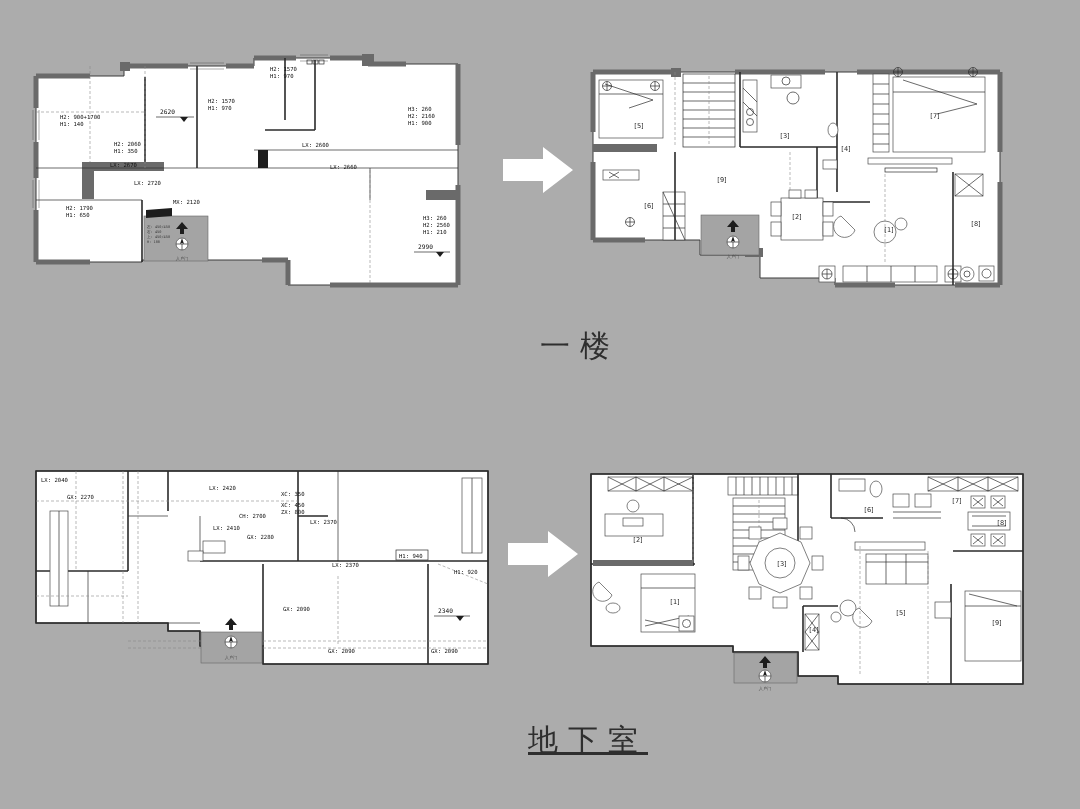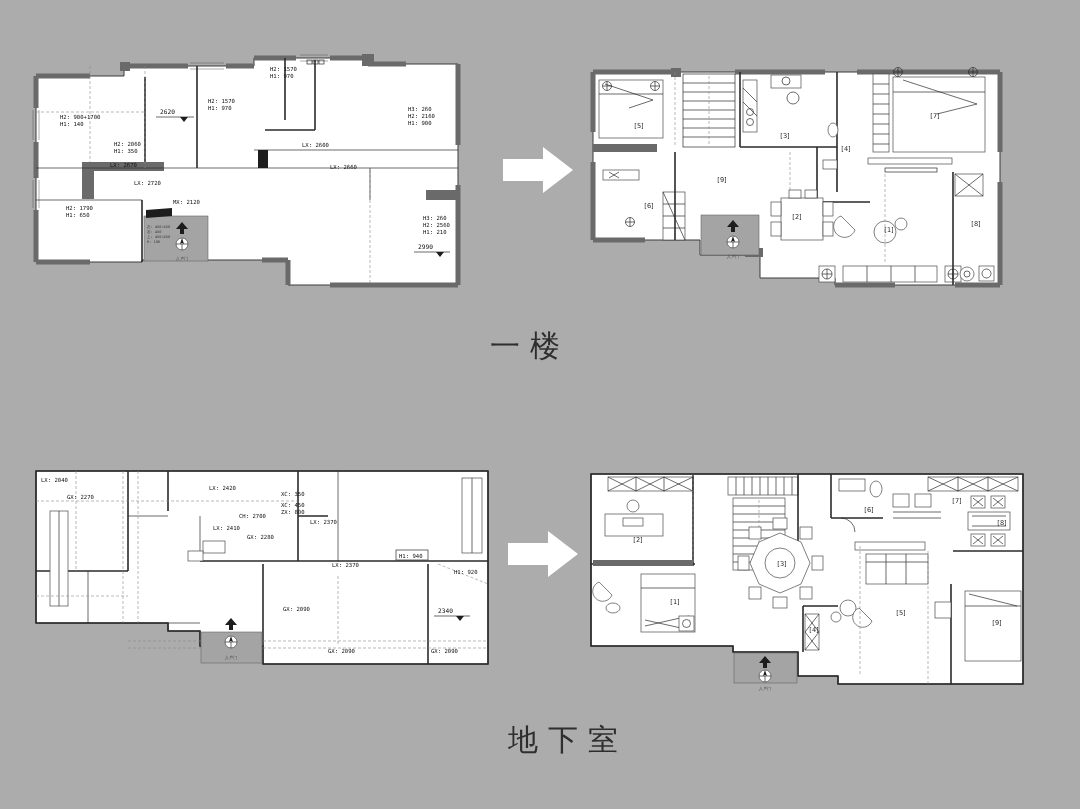--- a/index.html
+++ b/index.html
@@ -20,21 +20,21 @@
   .furn{fill:#ffffff;stroke:#4a4a4a;stroke-width:0.7;}
   .lbl{font-family:"DejaVu Sans Mono",monospace;font-size:5.6px;fill:#101010;}
   .sm{font-family:"DejaVu Sans Mono",monospace;font-size:3.6px;fill:#3a3a3a;}
   .room{font-family:"DejaVu Sans",sans-serif;font-size:6.6px;fill:#2a2a2a;text-anchor:middle;}
   .entry{fill:#a4a4a4;stroke:#666;stroke-width:0.6;}
   .blk{fill:#1d1d1d;stroke:none;}
   .lvl{font-family:"DejaVu Sans Mono",monospace;font-size:6.2px;fill:#101010;}
   .entr{font-family:"DejaVu Sans",sans-serif;font-size:4.2px;fill:#4a4a4a;text-anchor:middle;}
   .title{
     position:absolute;color:#2e2e2e;font-size:30px;letter-spacing:10px;
-    text-align:center;font-family:"DejaVu Sans",sans-serif;
+    text-align:right;font-family:"DejaVu Sans",sans-serif;
   }
   .arrow{position:absolute;}
 </style>
 </head>
 <body>
 
 <div class="plan" style="left:30px;top:50px;width:435px;height:245px;">
 <svg width="435" height="245" viewBox="0 0 435 245">
   <path class="floor" d="M6,26 H94 V16 H224 V8 H338 V14 H428 V235 H258 V210 H112 V212 H6 Z"></path>
 
@@ -430,13 +430,13 @@
   </g>
 </svg>
 </div>
 
 <div class="arrow" style="left:508px;top:530px;">
   <svg width="72" height="48" viewBox="0 0 72 48">
     <polygon points="0,13 40,13 40,1 70,24 40,47 40,35 0,35" fill="#ffffff"></polygon>
   </svg>
 </div>
 
-<div class="title" style="left:453px;top:720px;width:230px;">地下室</div>
+<div class="title" style="left:418px;top:720px;width:230px;text-decoration:underline;">地下室</div>
 
 </body></html>

